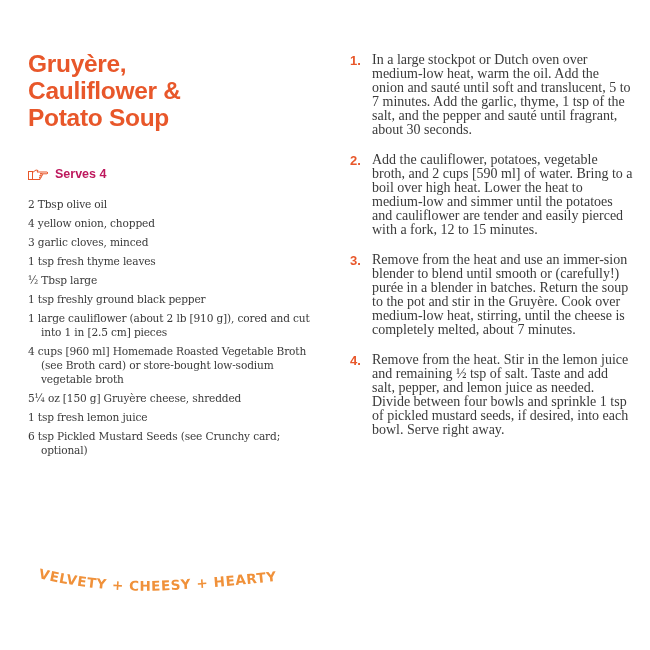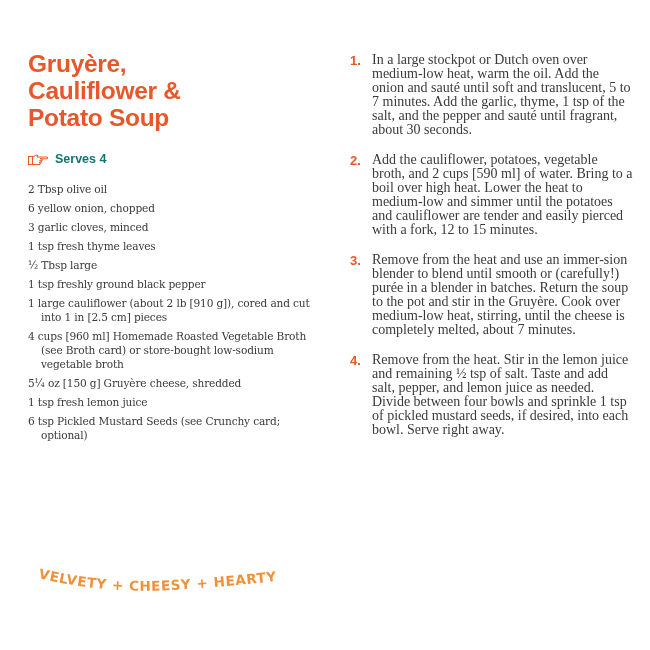--- a/index.html
+++ b/index.html
@@ -11,24 +11,24 @@
     font-family:"Liberation Sans", sans-serif;
     font-weight:700;
     color:#e8572a;
     font-size:24.5px;
     line-height:27px;
     letter-spacing:-0.3px;
     margin:0;
   }
   .title span { display:block; }
   .serves {
-    margin-top:21px;
+    margin-top:36px;
     display:flex; align-items:center; gap:5px;
     font-family:"Liberation Sans", sans-serif;
-    font-weight:700; font-size:12.5px; color:#0f766e;
+    font-weight:700; font-size:12.5px; color:#be185d;
   }
   .hand { display:inline-block; width:22px; height:13px; }
   .ingredients { margin-top:16px; }
   .ing {
     font-family:"DejaVu Serif", serif;
     font-size:10.6px;
     color:#3a3a3a;
     line-height:14px;
     padding-left:13px;
     text-indent:-13px;
@@ -72,21 +72,21 @@
         <svg viewBox="0 0 22 13" width="22" height="13">
           <rect x="0.5" y="3.5" width="4" height="8" fill="none" stroke="#e8572a" stroke-width="1"></rect>
           <path d="M4.5 4.5 L8 2 L10 2.5 L9 4 L19 4 Q21 4.8 19 5.8 L12 5.8 M12 5.8 L14 5.8 Q15.5 6.8 14 7.8 L11.5 7.8 M11.5 7.8 L13 7.8 Q14.3 8.8 13 9.8 L11 9.8 M11 9.8 L12 9.8 Q13 10.8 12 11.5 L4.5 11.5" fill="none" stroke="#e8572a" stroke-width="1" stroke-linejoin="round"></path>
         </svg>
       </span>
       <span>Serves 4</span>
     </div>
 
     <div class="ingredients">
       <div class="ing">2 Tbsp olive oil</div>
-      <div class="ing">6 yellow onion, chopped</div>
+      <div class="ing">4 yellow onion, chopped</div>
       <div class="ing">3 garlic cloves, minced</div>
       <div class="ing">1 tsp fresh thyme leaves</div>
       <div class="ing">½ Tbsp large</div>
       <div class="ing">1 tsp freshly ground black pepper</div>
       <div class="ing">1 large cauliflower (about 2 lb [910 g]), cored and cut into 1 in [2.5 cm] pieces</div>
       <div class="ing">4 cups [960 ml] Homemade Roasted Vegetable Broth (see Broth card) or store-bought low-sodium vegetable broth</div>
       <div class="ing">5¼ oz [150 g] Gruyère cheese, shredded</div>
       <div class="ing">1 tsp fresh lemon juice</div>
       <div class="ing">6 tsp Pickled Mustard Seeds (see Crunchy card; optional)</div>
     </div>

